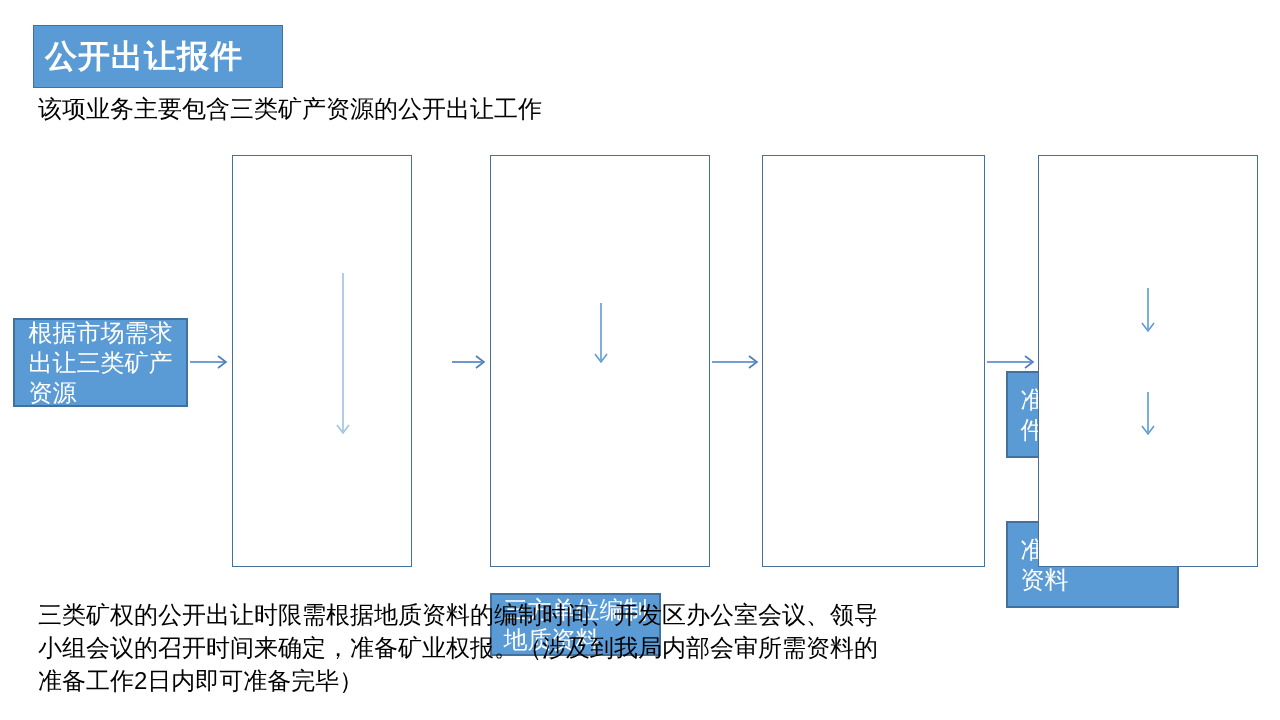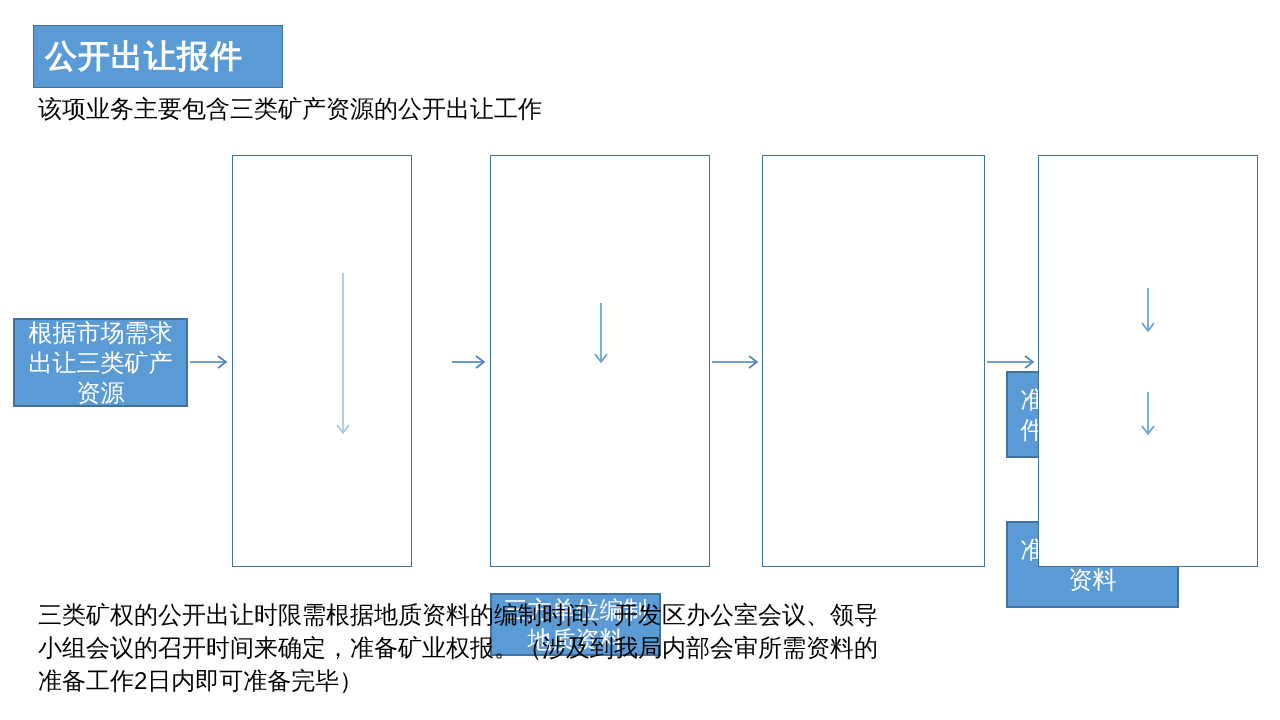--- a/index.html
+++ b/index.html
@@ -49,21 +49,20 @@
   .stage.c4 { left: 1038px; width: 220px; }
   .fbox {
     position: absolute;
     background: var(--box_fill, #5B9BD5);
     border: 2px solid var(--box_border, #41719C);
     box-sizing: border-box;
     color: var(--box_text, #fff);
     font-size: 24px;
     line-height: 30px;
     display: flex; align-items: center; justify-content: center;
-    text-align: center;
     white-space: pre-line;
   }
   .start-box { left: 13px;  top: 318px; width: 175px; height: 89px; }
   .c1b1 { left: 257px;  top: 180px; width: 171px; height: 92px; }
   .c1b2 { left: 257px;  top: 437px; width: 171px; height: 63px; }
   .c2b1 { left: 515px;  top: 215px; width: 173px; height: 87px; }
   .c2b2 { left: 515px;  top: 365px; width: 173px; height: 87px; }
   .arrows {
     position: absolute;
     left: 0; top: 0;

